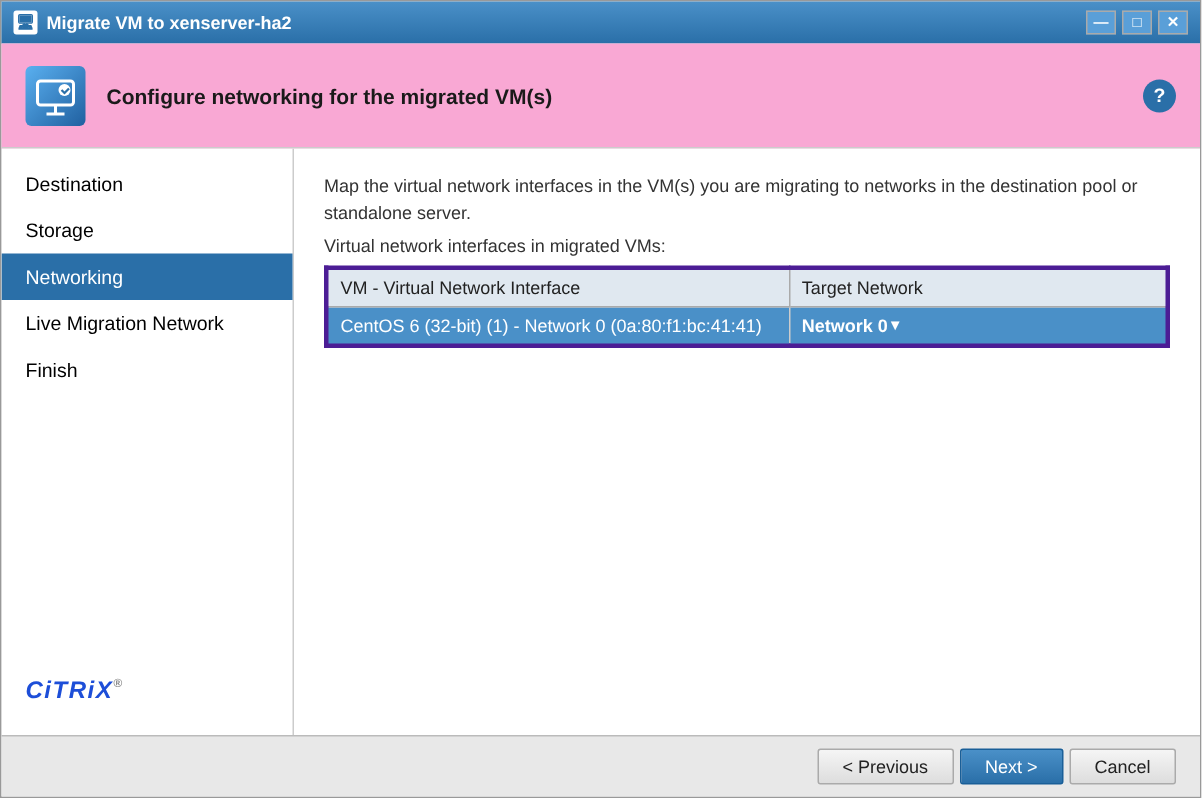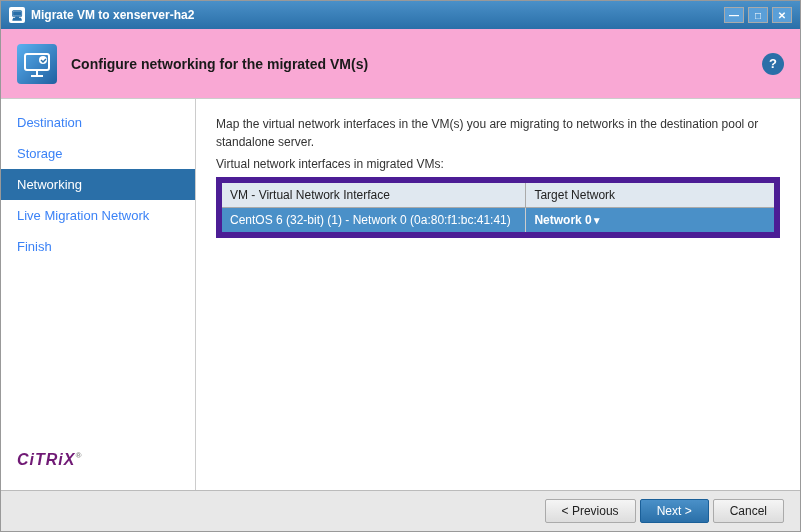--- a/index.html
+++ b/index.html
@@ -128,21 +128,21 @@
       border-right: 1px solid #ccc;
       padding: 8px 0;
       flex-shrink: 0;
       display: flex;
       flex-direction: column;
     }
 
     .sidebar-item {
       padding: 8px 16px;
       cursor: pointer;
-      color: #3b82f6;
+      color: #000000;
       font-size: 13px;
     }
 
     .sidebar-item.active {
       background: #2a6fa8;
       color: white;
     }
 
     .sidebar-bottom {
       margin-top: auto;
@@ -181,21 +181,21 @@
     .section-label {
       font-size: 12px;
       color: #333;
       margin-bottom: 6px;
     }
 
     
     .network-table {
       width: 100%;
       border-collapse: collapse;
-      border: 6px solid #4c1d95;
+      border: 3px solid #4c1d95;
       font-size: 12px;
       padding-left: 22px;
     }
 
     .network-table thead th {
       background: #e0e8f0;
       border: 1px solid #aaa;
       padding: 5px 8px;
       text-align: left;
       font-weight: normal;
@@ -309,21 +309,21 @@
 
     <div class="sidebar">
       <div class="sidebar-item">Destination</div>
       <div class="sidebar-item">Storage</div>
       <div class="sidebar-item active">Networking</div>
       <div class="sidebar-item">Live Migration Network</div>
       <div class="sidebar-item">Finish</div>
 
       <div class="sidebar-bottom">
         <div class="citrix-logo">
-          <span style="font-style:italic; letter-spacing:1px; color:#701a75; font-size:16px;">CiTRiX</span><sup style="font-size:8px; color:#888;">®</sup>
+          <span style="font-style:italic; letter-spacing:1px; color:#1d4ed8; font-size:16px;">CiTRiX</span><sup style="font-size:8px; color:#888;">®</sup>
         </div>
       </div>
     </div>
 
     <div class="main-content">
       <p class="description-text">Map the virtual network interfaces in the VM(s) you are migrating to networks in the destination pool or standalone server.</p>
       <p class="section-label">Virtual network interfaces in migrated VMs:</p>
 
       <table class="network-table">
         <thead>

